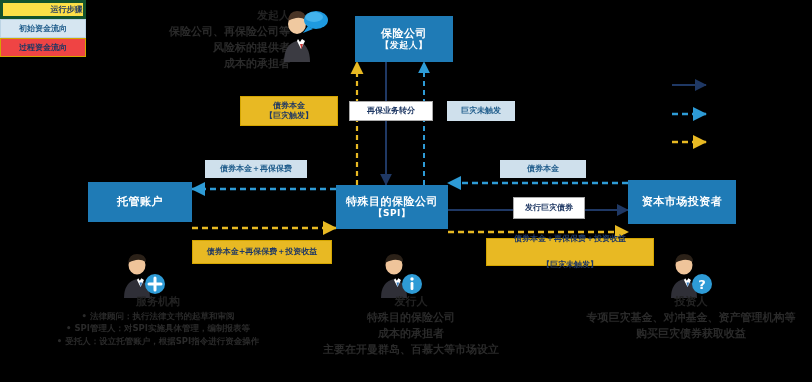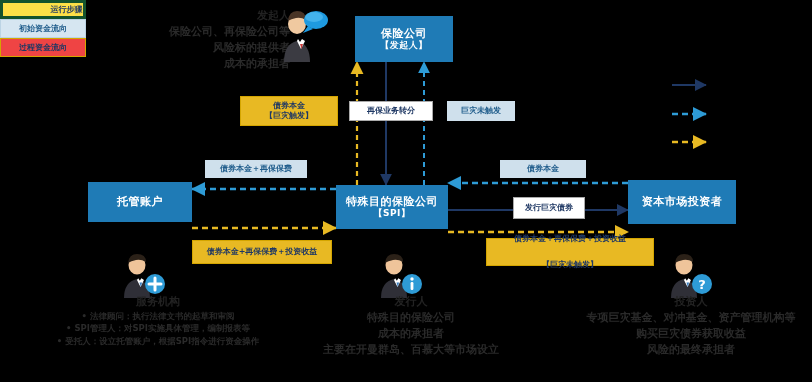--- a/index.html
+++ b/index.html
@@ -248,16 +248,15 @@
     <div class="hd">发行人</div>
     <div class="ln">特殊目的保险公司</div>
     <div class="ln">成本的承担者</div>
     <div class="ln">主要在开曼群岛、百慕大等市场设立</div>
   </div>
 
   <div class="tblock center" style="left:572px; top:294px; width:238px;">
     <div class="hd">投资人</div>
     <div class="ln">专项巨灾基金、对冲基金、资产管理机构等</div>
     <div class="ln">购买巨灾债券获取收益</div>
-    <div class="ln">风险的最终承担者</div>
   </div>
 
 </div>
 
 </body></html>

